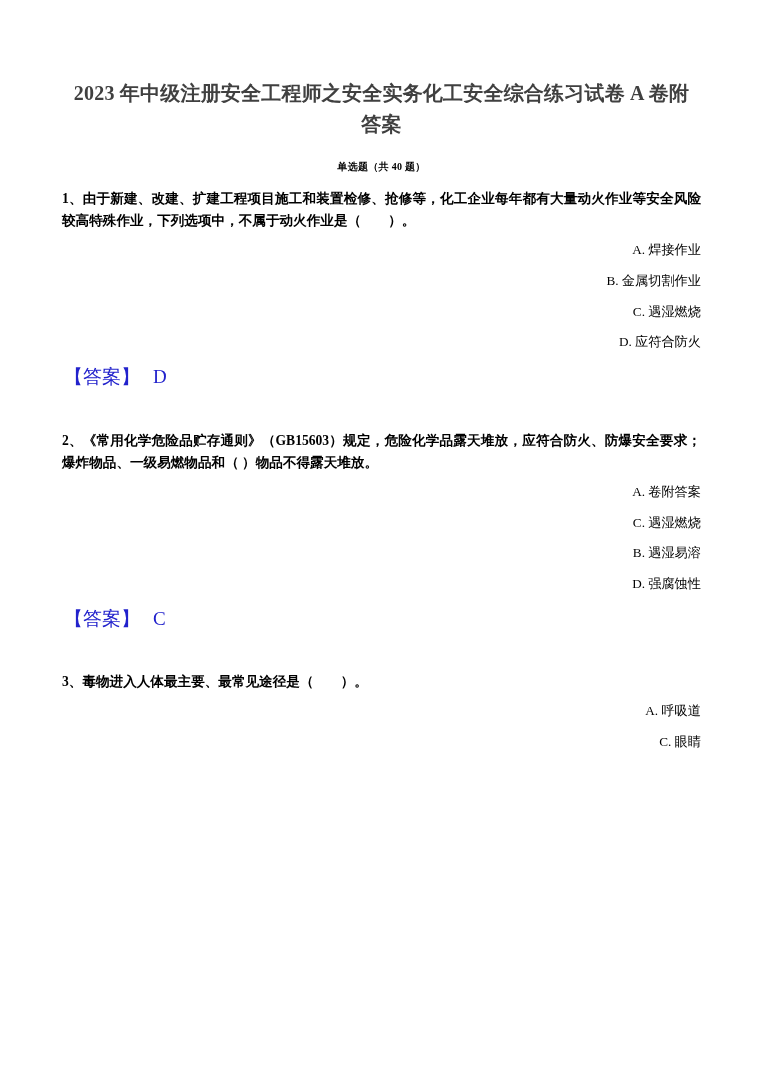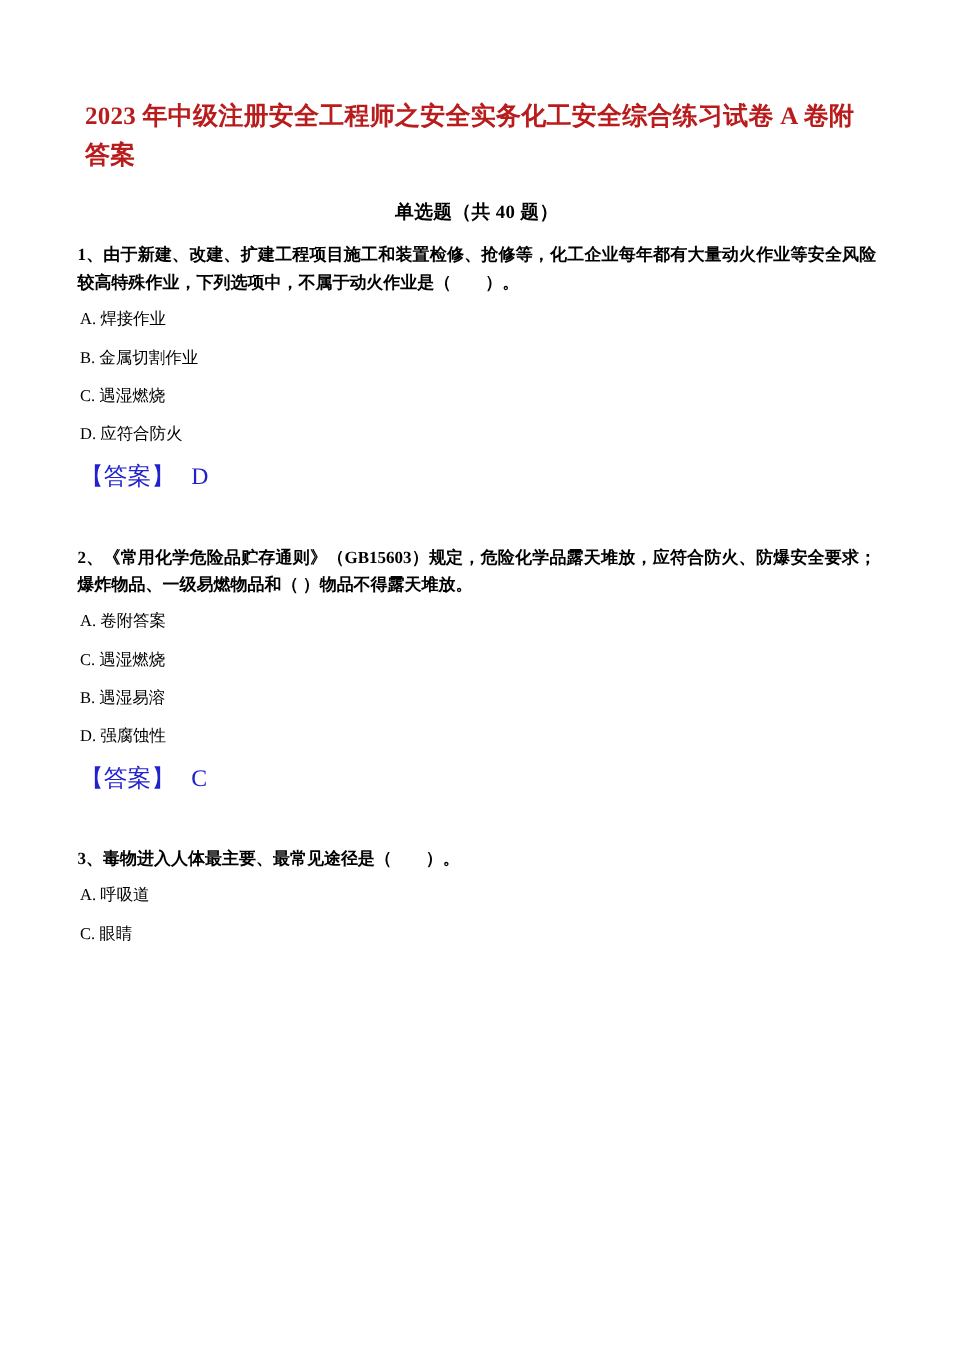--- a/index.html
+++ b/index.html
@@ -15,49 +15,51 @@
     overflow: hidden;
   }
   .page {
     width: 763px;
     height: 1080px;
     box-sizing: border-box;
     padding: 78px 62px 0 62px;
     position: relative;
   }
   .doc-title {
-    color: #b91c1c;
+    color: #404040;
     font-weight: bold;
     font-size: 20px;
     line-height: 1.55;
+    text-align: center;
     margin: 0 6px 13px 6px;
     letter-spacing: 0.2px;
   }
   .section-heading {
     text-align: center;
     font-weight: bold;
-    font-size: 15px;
+    font-size: 10px;
     margin-top: 20px;
     margin-bottom: 14px;
     letter-spacing: 0.3px;
   }
   .question {
     margin-bottom: 4px;
   }
   .q-stem {
     font-size: 13.6px;
     line-height: 1.62;
     text-align: justify;
     margin: 0 0 8px 0;
     font-weight: bold;
   }
   .q-option {
     font-size: 13.2px;
     line-height: 1.5;
     margin: 0 0 11px 2px;
+    text-align: right;
   }
   .q-answer {
     font-size: 19px;
     color: #2222cc;
     margin: 2px 0 0 2px;
     line-height: 1.5;
   }
   .q-answer .ans-val {
     margin-left: 13px;
     color: #2222cc;

